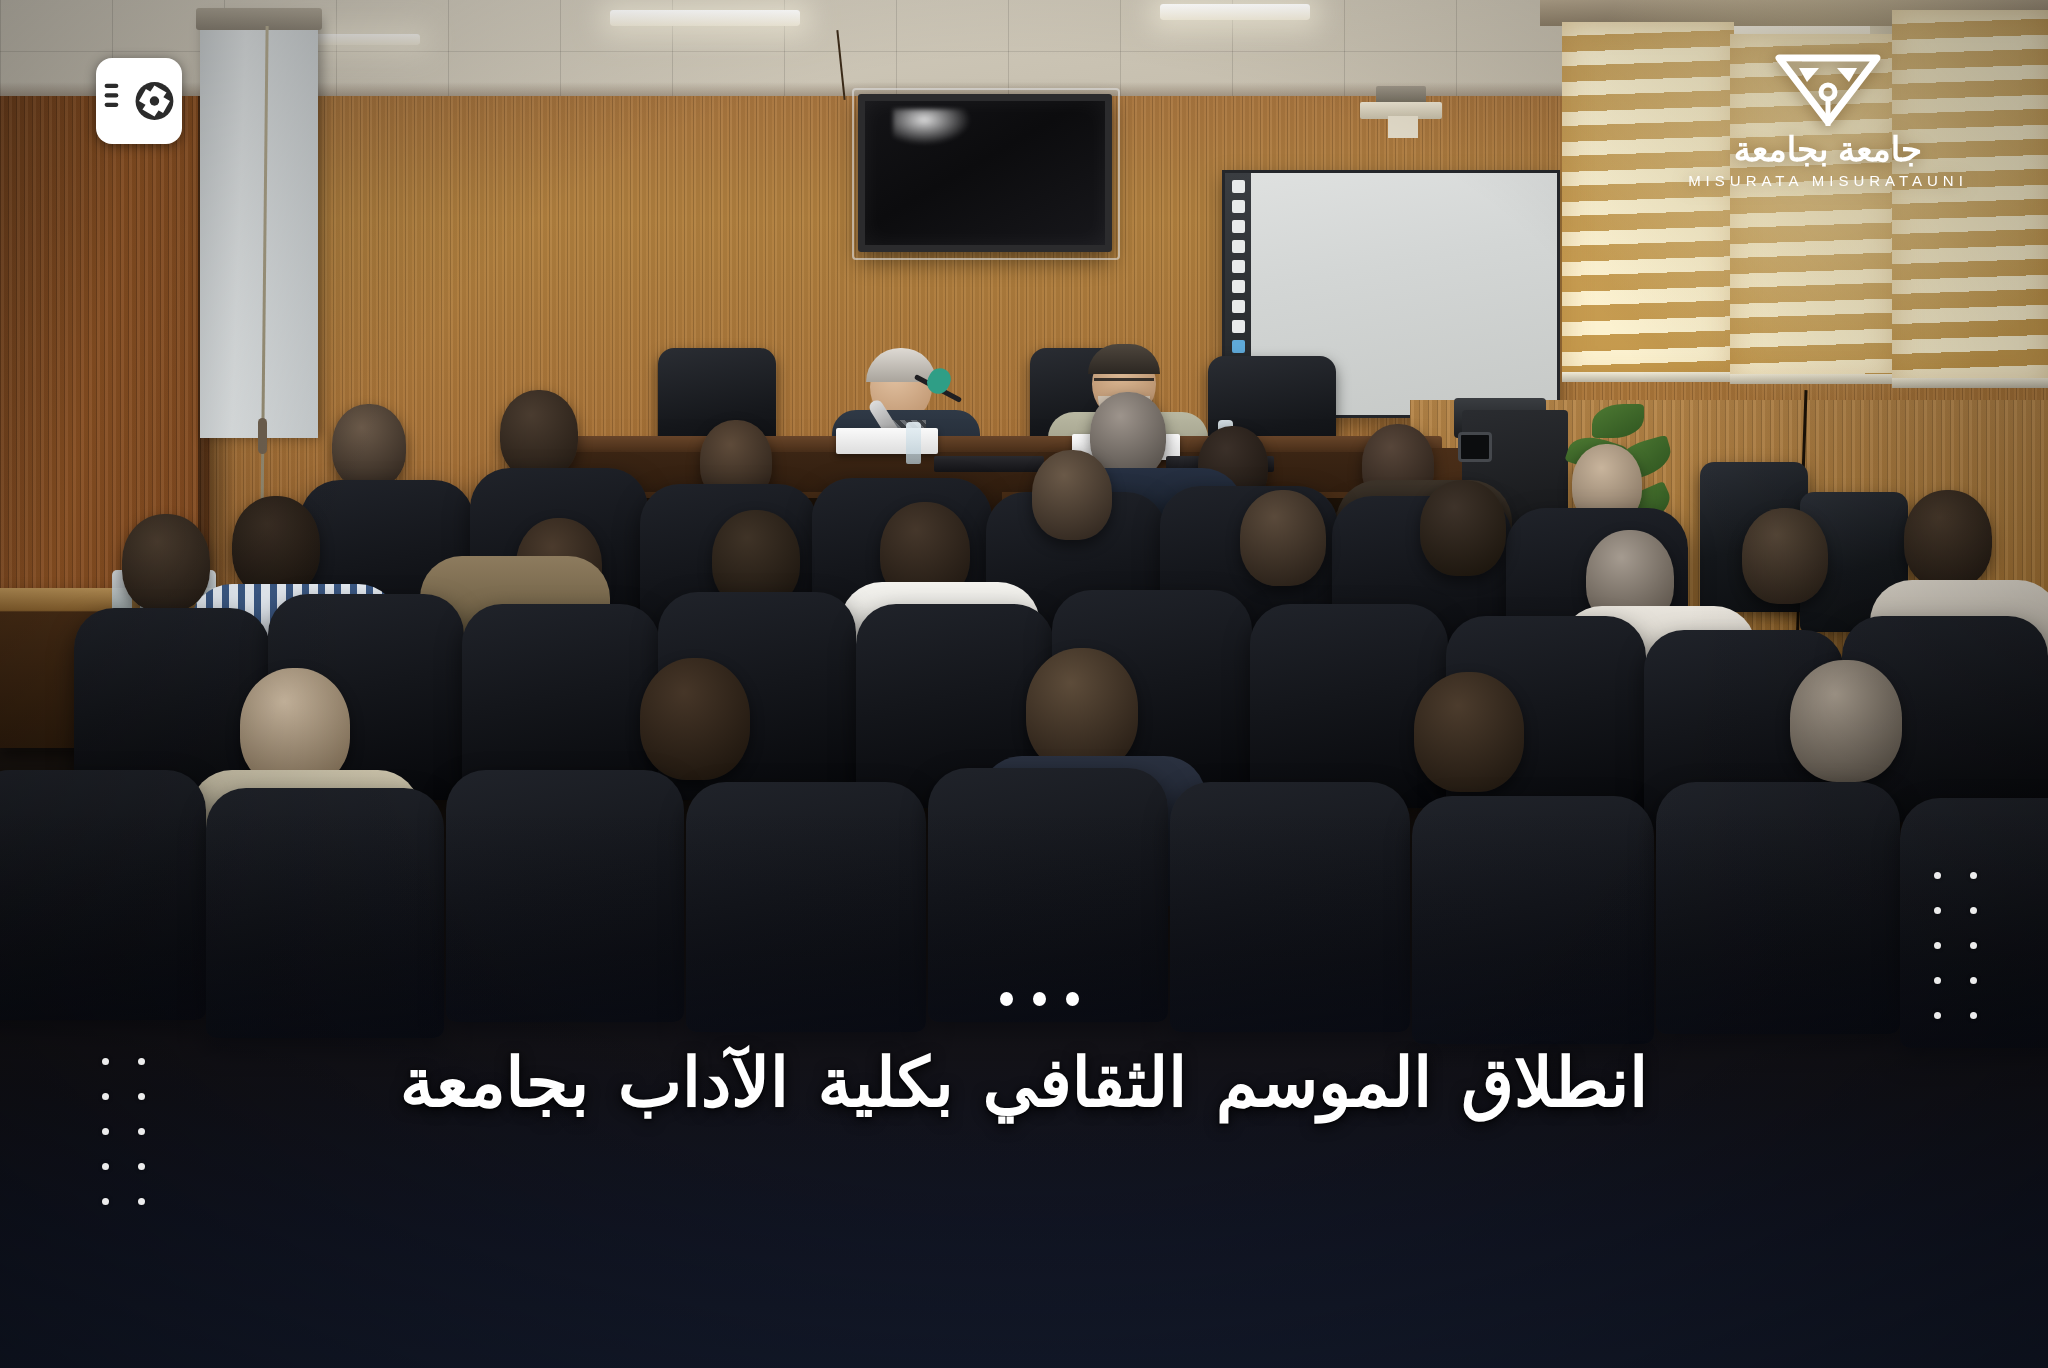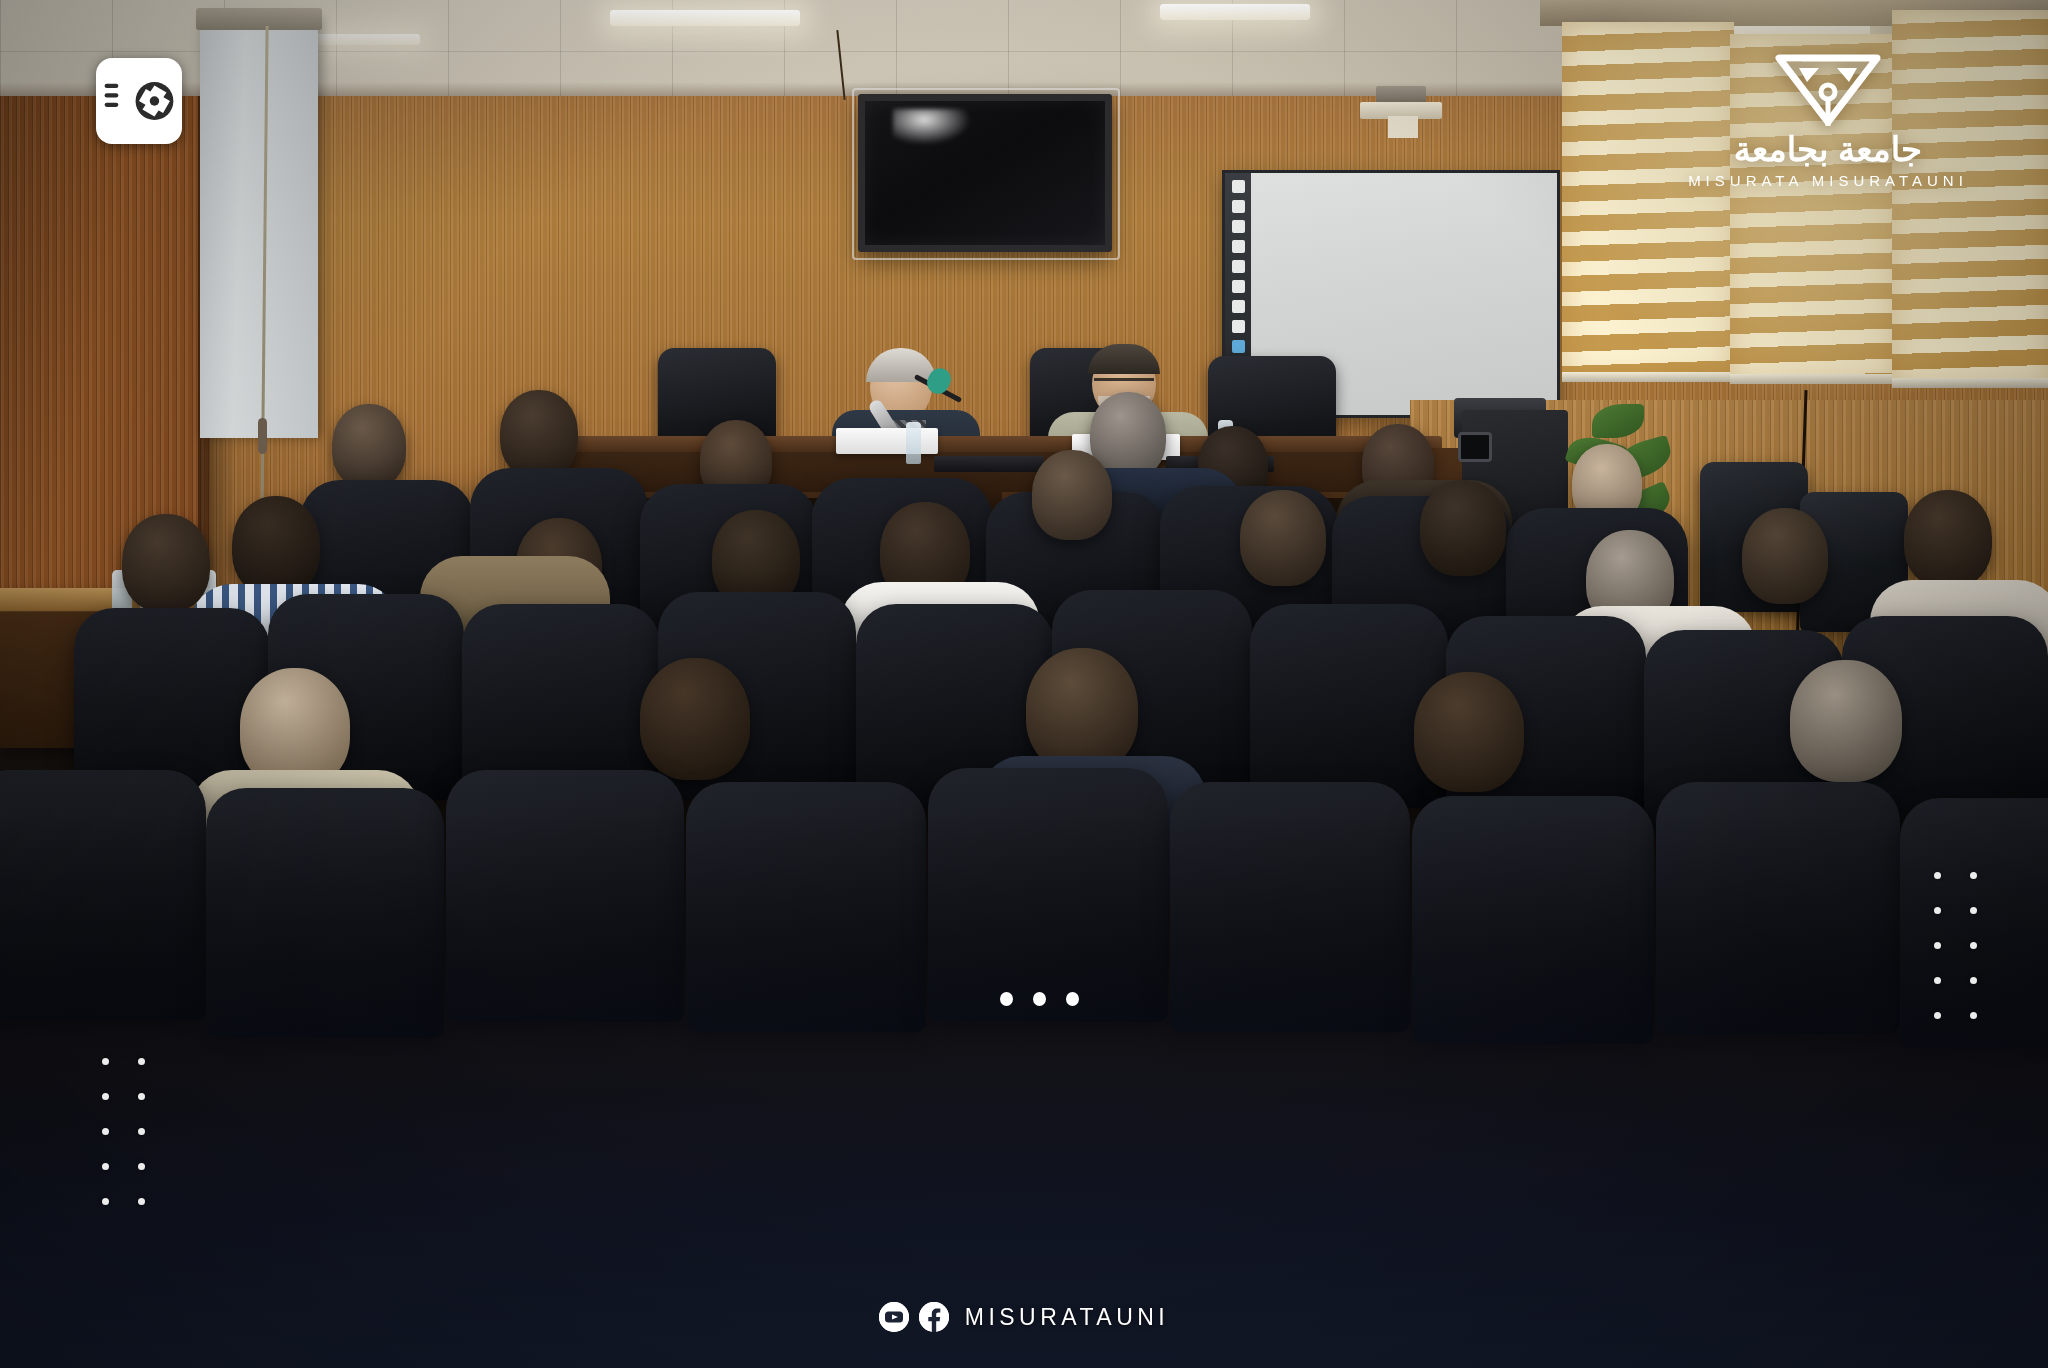--- a/index.html
+++ b/index.html
@@ -702,33 +702,17 @@
       <i></i>
   </div>
 
   <div class="ellipsis">
     <i></i>
       <i></i>
       <i></i>
   </div>
 
   <div class="headline">
+    <div class="line">انطلاق الموسم الثقافي بكلية الآداب بجامعة</div>
   </div>
 
-  <div class="footer">
-    <span class="soc">
-      <svg width="30" height="30" viewBox="0 0 30 30" aria-hidden="true">
-        <circle cx="15" cy="15" r="15" fill="#fff"></circle>
-        <rect x="6" y="9.5" width="18" height="11" rx="3.5" fill="#1a2233"></rect>
-        <path d="M13 12.5 L19 15 L13 17.5 Z" fill="#fff"></path>
-      </svg>
-    </span>
-    <span class="soc">
-      <svg width="30" height="30" viewBox="0 0 30 30" aria-hidden="true">
-        <circle cx="15" cy="15" r="15" fill="#fff"></circle>
-        <path d="M17.2 30 V19.2 h3.4 l.6-4.2 h-4 v-2.6 c0-1.2.4-2 2.1-2 h2 V6.6 c-.4-.05-1.7-.17-3.2-.17
-                 c-3.2 0-5.3 1.9-5.3 5.5 V15 H9.3 v4.2 h3.5 V30 z" fill="#1a2233"></path>
-      </svg>
-    </span>
-    <span class="handle">MISURATAUNI</span>
-  </div>
 
 </div>
 
 </body></html>

